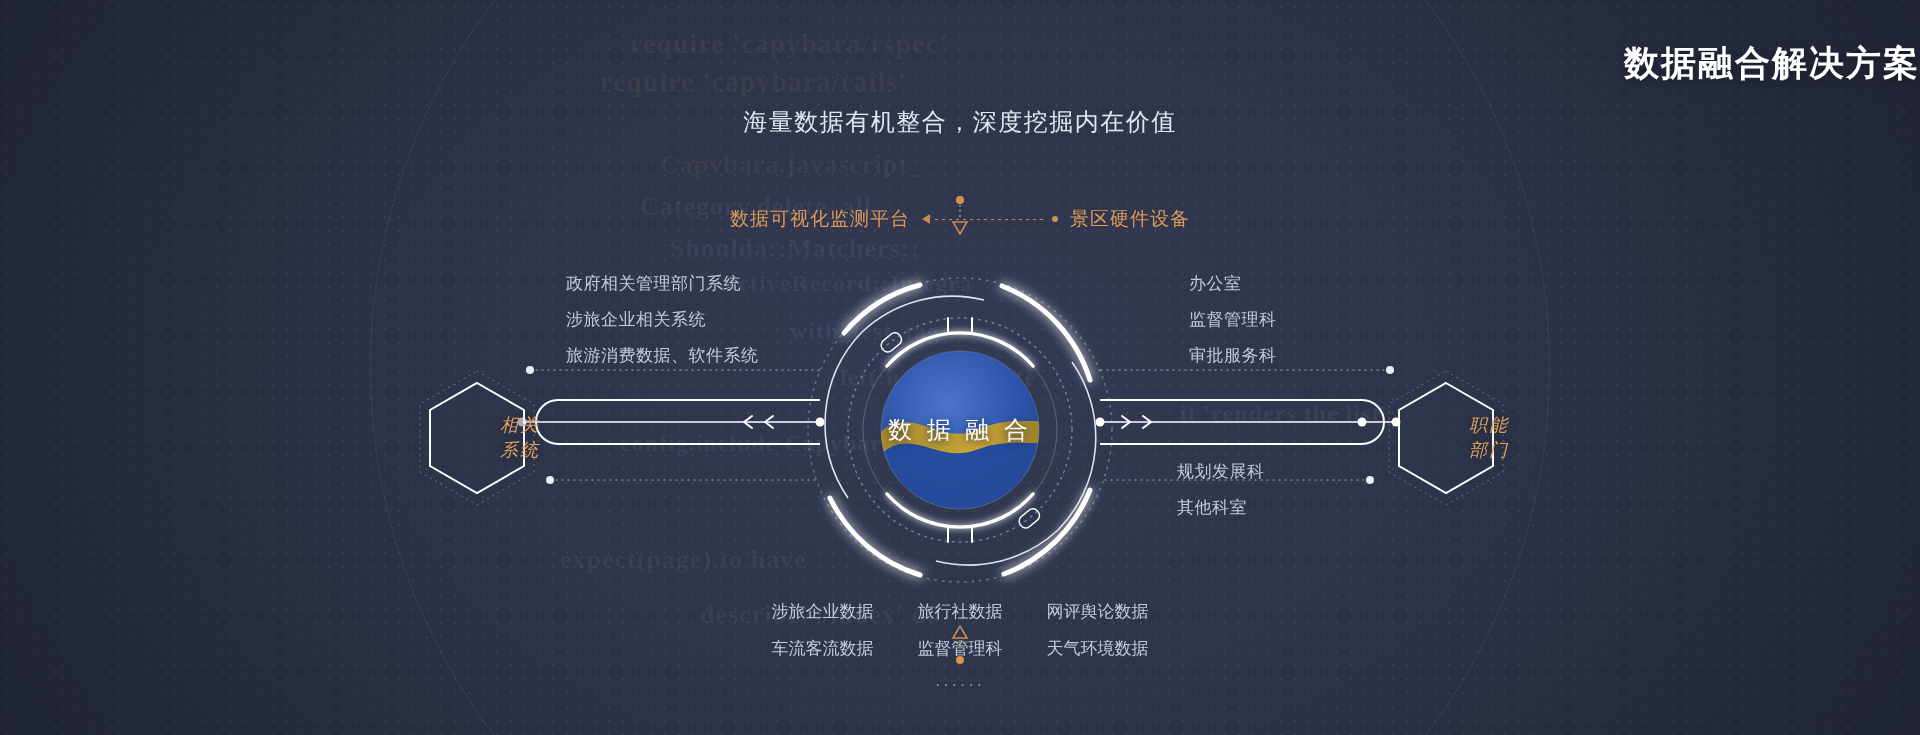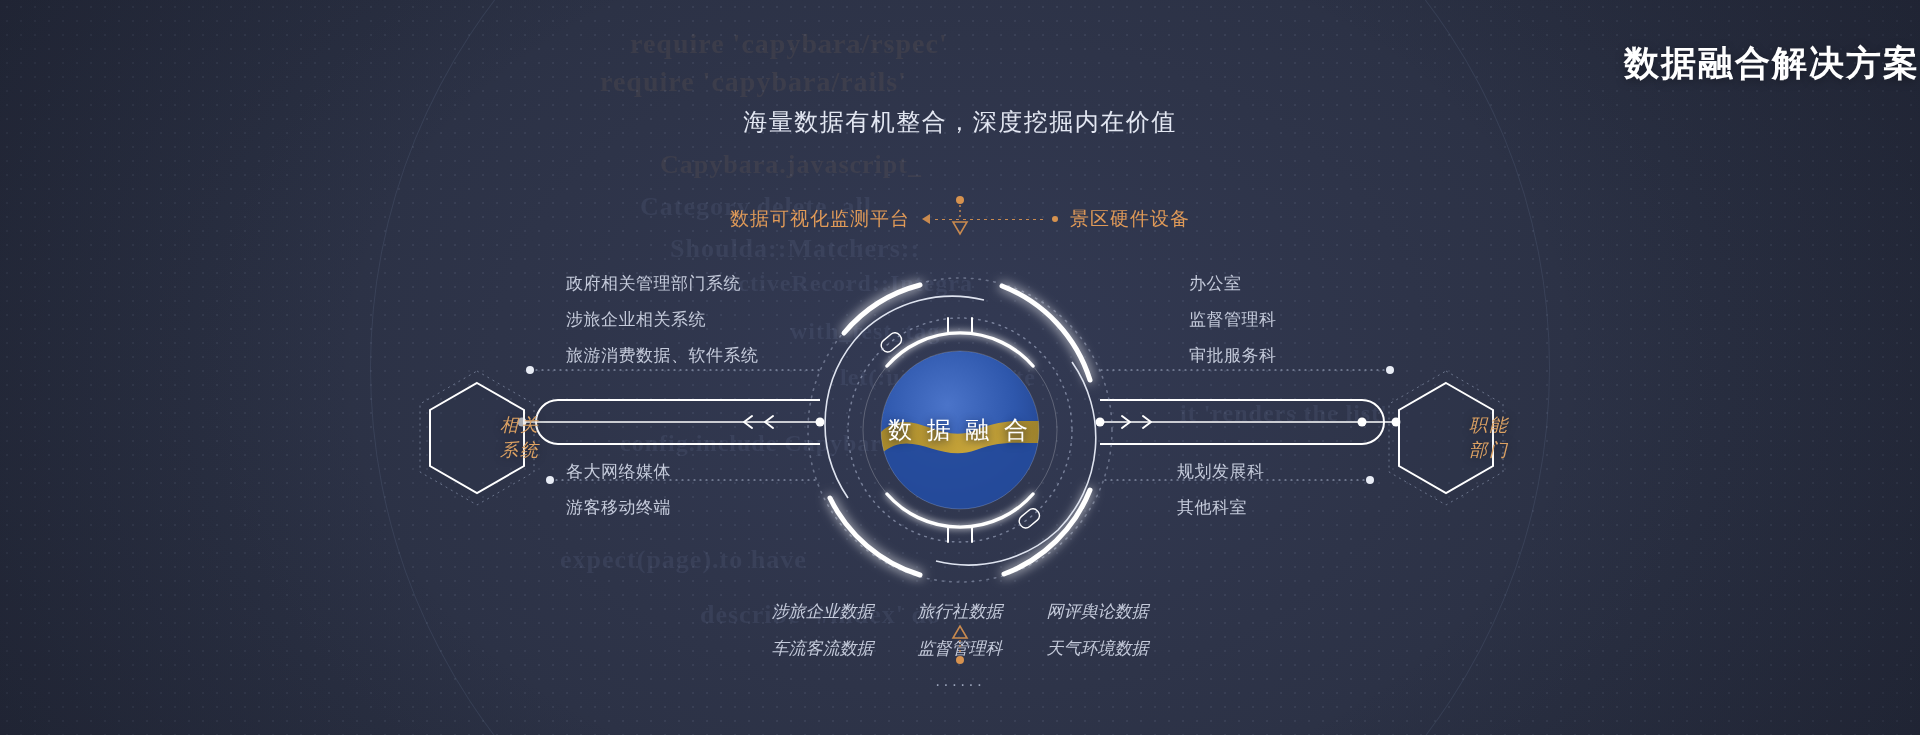--- a/index.html
+++ b/index.html
@@ -93,21 +93,20 @@
   #right-upper { left:1177px; top:272px; text-align:left;margin-left:12px; }
   #right-lower { left:1177px; top:460px; text-align:left; }
 
   
   .bottomgrid {
     position:absolute; top:600px; left:50%; transform:translateX(-50%);
     display:grid; grid-template-columns:auto auto auto;
     column-gap:44px; row-gap:14px;
     font-size:17px; color:#c5cbdb; text-align:center;
     white-space:nowrap;
-    font-style:italic;
   }
   .ellipsis-row {
     position:absolute; top:676px; left:50%; transform:translateX(-50%);
     color:#9aa3b9; font-size:16px; letter-spacing:3px;
   }
 
   
   .hexwrap { position:absolute; width:126px; height:140px; }
   #hex-left  { left:414px; top:368px; }
   #hex-right { left:1383px; top:368px; }
@@ -174,24 +173,20 @@
         <span class="dline"></span>
         <span class="enddot"></span>
     </span>
     <span class="orange-label">景区硬件设备</span>
   </div>
 
   <div class="labelcol" id="left-upper">
     <div>政府相关管理部门系统</div>
     <div>涉旅企业相关系统</div>
     <div>旅游消费数据、软件系统</div>
-  </div>
-  <div class="labelcol" id="left-lower">
-    <div>各大网络媒体</div>
-    <div>游客移动终端</div>
   </div>
   <div class="labelcol" id="right-upper">
     <div>办公室</div>
     <div>监督管理科</div>
     <div>审批服务科</div>
   </div>
   <div class="labelcol" id="right-lower">
     <div>规划发展科</div>
     <div>其他科室</div>
   </div>

